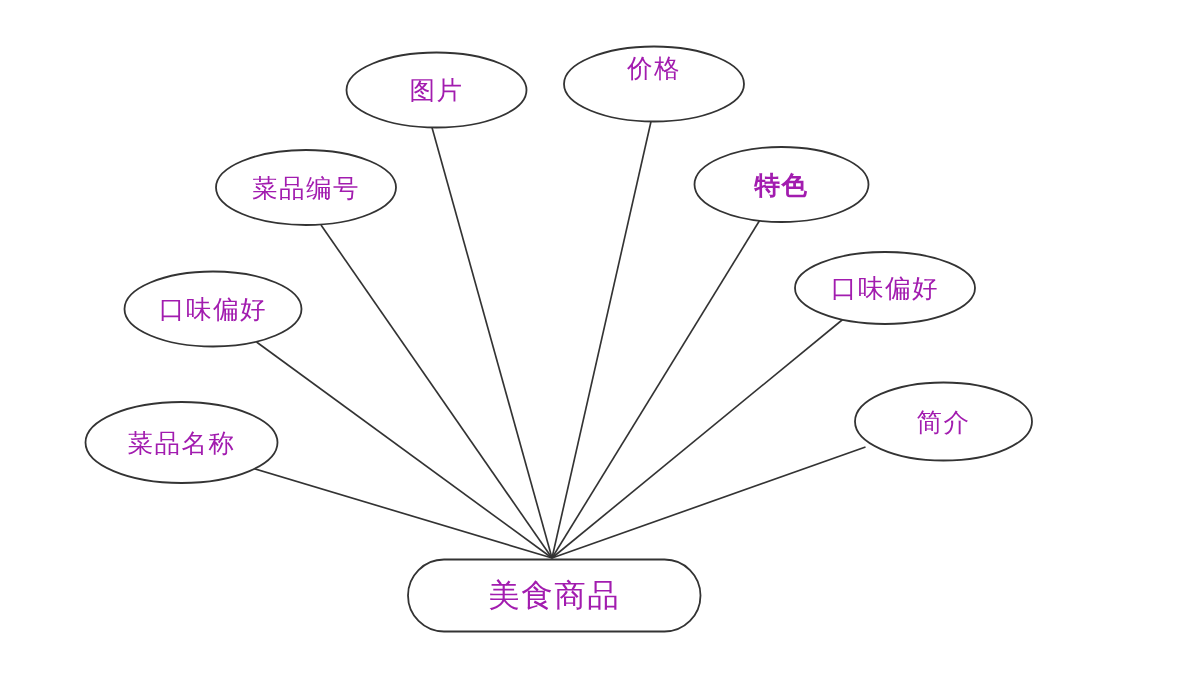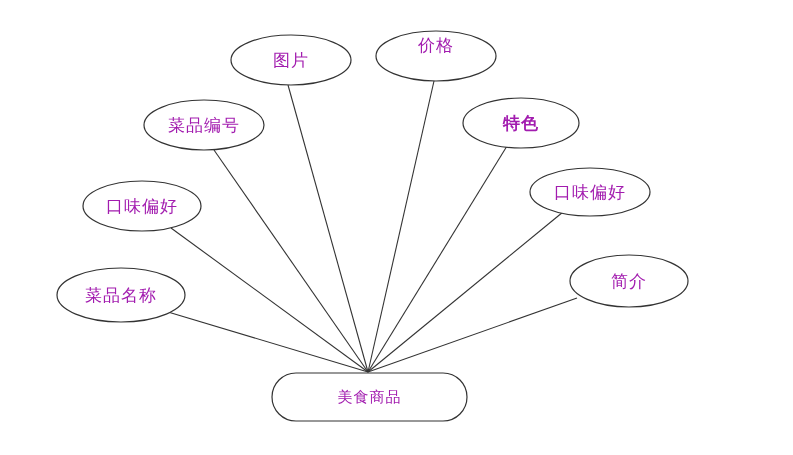--- a/index.html
+++ b/index.html
@@ -32,21 +32,21 @@
     text-align: center;
     color: #a21caf;
     white-space: nowrap;
     pointer-events: none;
     letter-spacing: 1px;
   }
   .attr-label {
     font-size: 17px;
   }
   .entity-label {
-    font-size: 15px;
+    font-size: 21px;
   }
 </style>
 </head>
 <body>
 
 <div id="er-canvas">
 
   <svg id="er-svg" viewBox="0 0 793 455" xmlns="http://www.w3.org/2000/svg">
     <g id="connector-layer">
         <line x1="168" y1="312" x2="368" y2="372" stroke="#333333" stroke-width="1.1"></line>

